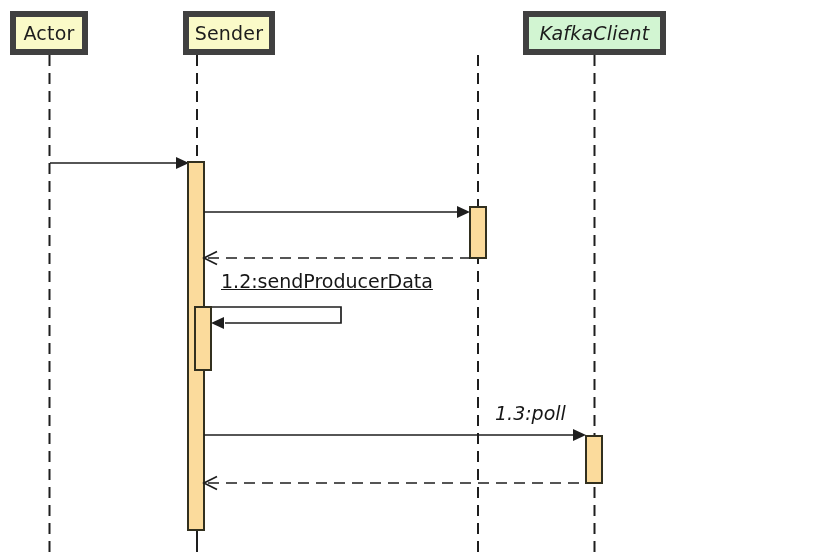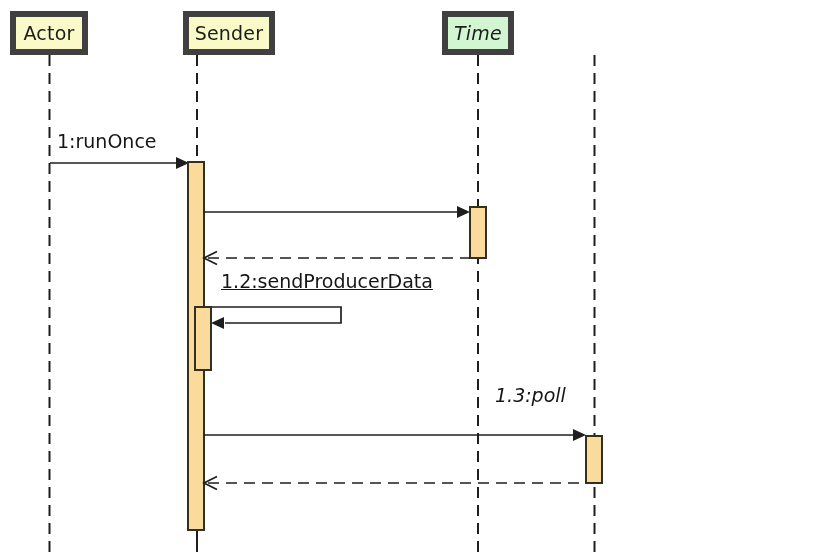--- a/index.html
+++ b/index.html
@@ -19,21 +19,21 @@
   .head-sender { left:151px; width:92px;margin-left:32px;  }
   .head-time   { left:442px; width:72px;  }
   .head-kafka  { left:523px; width:143px; }
   .msg-label {
     position:absolute; font-size:19px; color:#161616; white-space:nowrap; line-height:23px;
   }
   .msg-label.italic { font-style:italic; }
   .lbl-runonce { left:57px;  top:130px; }
   .lbl-ms      { left:287px; top:173px; }
   .lbl-spd     { left:221px; top:270px;text-decoration:underline; }
-  .lbl-poll    { left:495px; top:384px; }
+  .lbl-poll    { left:495px; top:402px; }
 </style>
 </head>
 <body>
 
 <div class="canvas">
 
   <svg class="layer" width="814" height="552" viewBox="0 0 814 552">
 
     <g stroke="#1e1e1e" stroke-width="2">
       <line x1="49.5" y1="55" x2="49.5" y2="552" stroke-dasharray="11,7"></line>
@@ -80,21 +80,20 @@
       <polyline points="217,476.5 204,483 217,489.5"></polyline>
     </g>
   </svg>
 
   <div class="head object head-actor">
       <span>Actor</span>
     </div>
   <div class="head object head-sender">
       <span>Sender</span>
     </div>
-  <div class="head class  head-time">
-      <span>Time</span>
+  <div class="head class  head-kafka">
+      <span>KafkaClient</span>
     </div>
 
-  <div class="msg-label lbl-runonce">1:runOnce</div>
   <div class="msg-label lbl-spd">1.2:sendProducerData</div>
   <div class="msg-label italic lbl-poll">1.3:poll</div>
 
 </div>
 
 </body></html>

